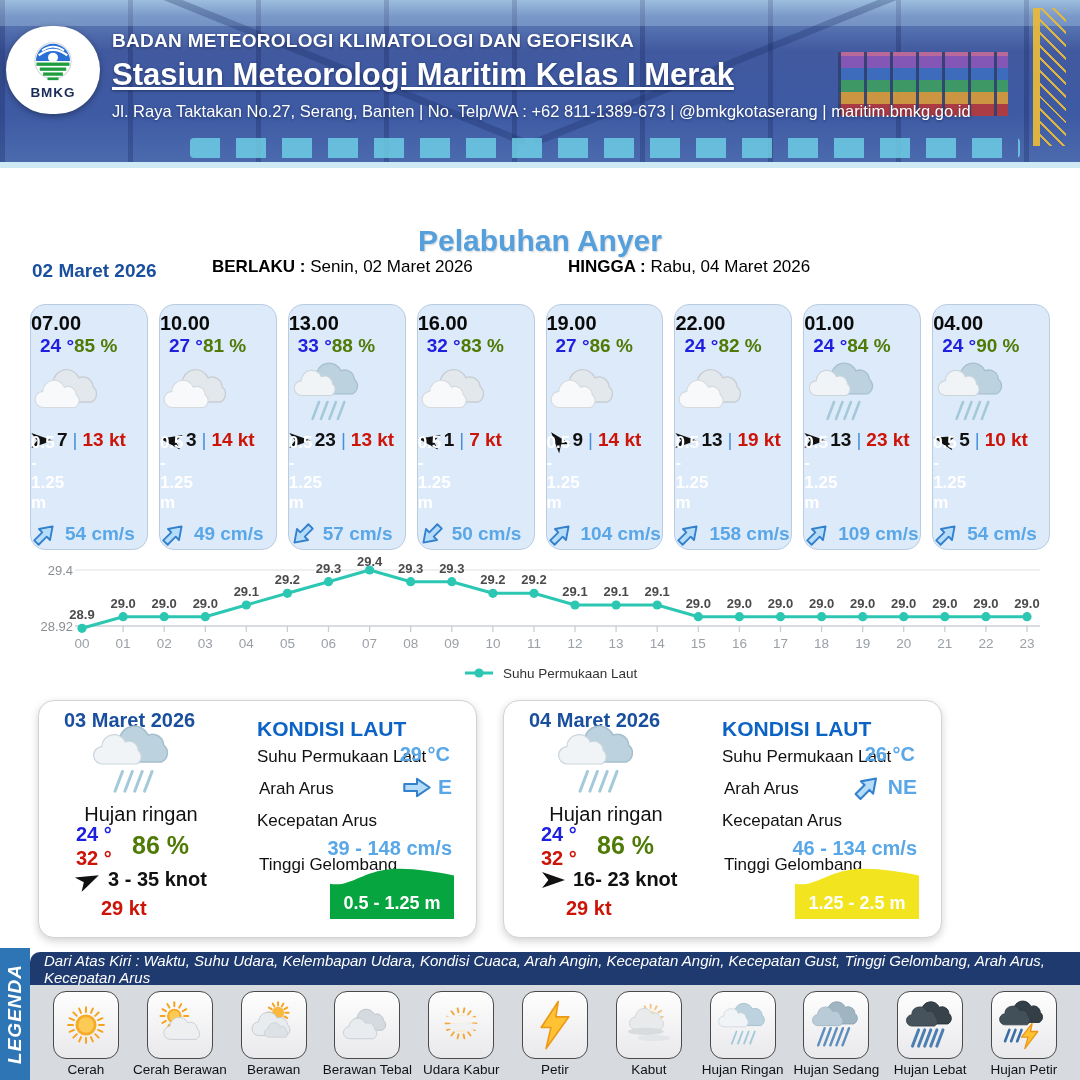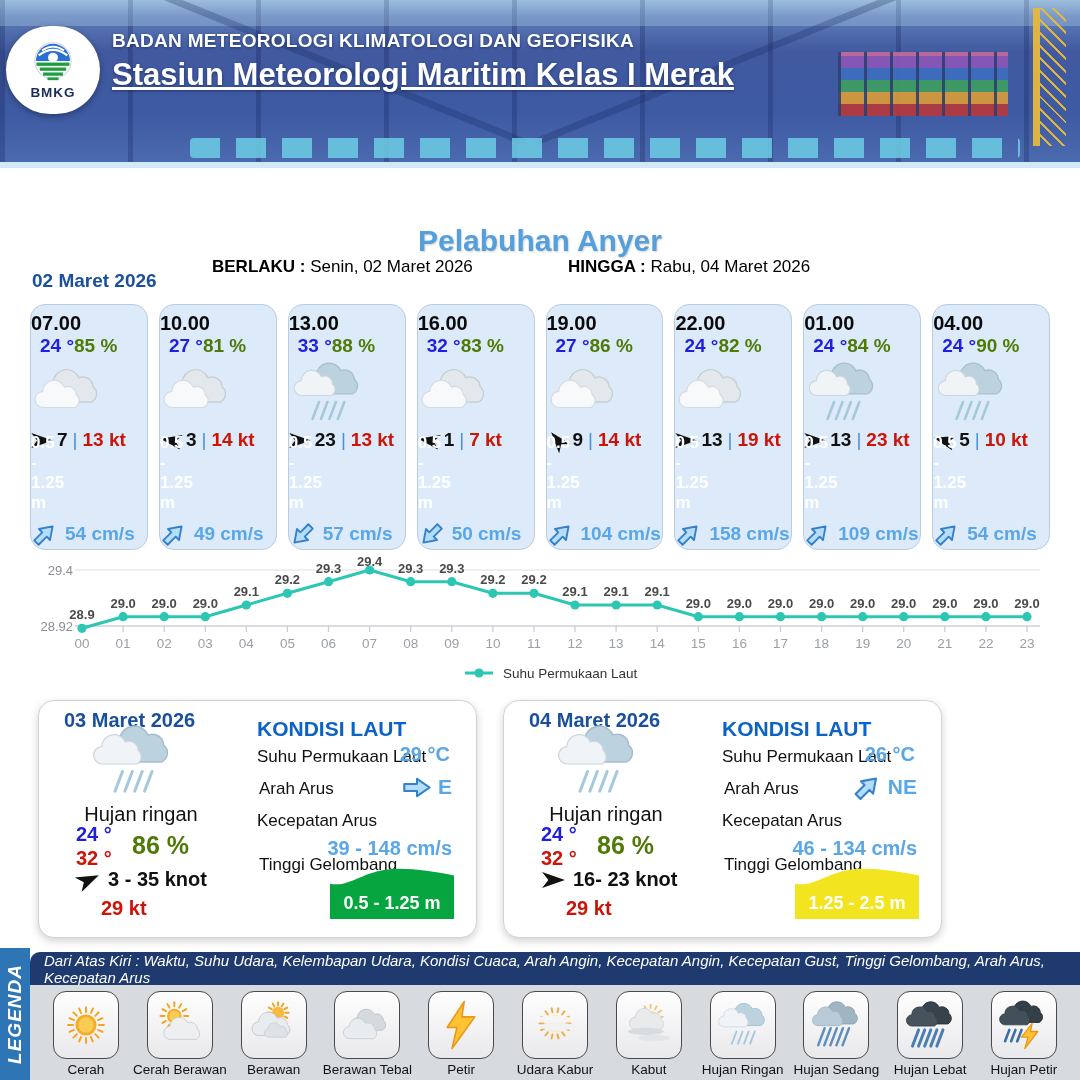--- a/index.html
+++ b/index.html
@@ -35,21 +35,21 @@
   
   .t-main{position:absolute;left:0;top:176px;width:100%;text-align:center;
     font-size:41px;font-weight:700;letter-spacing:1px;color:#2878BE;
     text-shadow:-1px -1px 0 #fff,1px -1px 0 #fff,-1px 1px 0 #fff,2px 2px 3px rgba(0,0,0,.30);}
   .t-sub{position:absolute;left:0;top:224px;width:100%;text-align:center;
     font-size:30px;font-weight:700;color:#55A0DC;text-shadow:1px 1px 2px rgba(0,0,0,.18);}
   .validity{position:absolute;left:0;top:257px;width:100%;height:24px;font-size:17px;color:#000;padding-left:44px;}
   .v-berlaku{position:absolute;left:212px;}
   .v-hingga{position:absolute;left:568px;}
   .v-label{font-weight:700;}
-  .forecast-date{position:absolute;left:32px;top:270px;font-size:19px;font-weight:700;color:#1A4F9D;}
+  .forecast-date{position:absolute;left:32px;top:260px;font-size:19px;font-weight:700;color:#1A4F9D;}
 
   
   .cards-row{position:absolute;left:30px;top:304px;width:1020px;height:246px;display:flex;gap:11px;}
   .card{flex:1;position:relative;background:#DDEAFA;border:1.5px solid #B9CCE0;border-radius:15px;overflow:hidden;
     display:flex;flex-direction:column;align-items:flex-start;}
   .c-time{text-align:center;font-size:20px;font-weight:700;color:#0a0a0a;margin-top:7px;height:24px;}
   .c-th{display:flex;justify-content:space-between;padding:0 9px;height:26px;align-items:center;}
   .c-temp{font-size:19px;font-weight:700;color:#1F1FE0;}
   .c-hum{font-size:19px;font-weight:700;color:#4E7A05;}
   .c-icon{height:72px;display:flex;align-items:center;justify-content:center;}
@@ -132,20 +132,21 @@
         <rect x="5" y="20.5" width="30" height="3" fill="#1E9E3E"></rect>
         <rect x="8" y="25" width="24" height="3" fill="#1E9E3E"></rect>
         <rect x="11" y="29.5" width="18" height="3" fill="#1E9E3E"></rect>
         <rect x="15" y="34" width="10" height="2.5" fill="#1E9E3E"></rect>
       </svg>
       <div class="h-logo-text">BMKG</div>
     </div>
     <div class="h-text">
       <div class="h-org">BADAN METEOROLOGI KLIMATOLOGI DAN GEOFISIKA</div>
       <div class="h-station">Stasiun Meteorologi Maritim Kelas I Merak</div>
+      <div class="h-addr">Jl. Raya Taktakan No.27, Serang, Banten | No. Telp/WA : +62 811-1389-673 | @bmkgkotaserang | maritim.bmkg.go.id</div>
     </div>
   </header>
   <div class="h-strip"></div>
 
   <div class="t-sub">Pelabuhan Anyer</div>
   <div class="validity">
     <span class="v-berlaku">
       <span class="v-label">BERLAKU :</span>
       <span>Senin, 02 Maret 2026</span>
     </span>
@@ -816,29 +817,20 @@
                 <path d="M9,26 a8.5,8.5 0 0 1 -1,-17 a12,12 0 0 1 23,-4.5 a9,9 0 0 1 12.5,8 a8,8 0 0 1 -1.5,13.5 z" fill="#E8ECEF" stroke="#C5CBD2" stroke-width="1.2"></path>
               </g>
             </svg>
           </div>
           <div class="lg-label">Berawan Tebal</div>
         </div>
 
         <div class="lg-item">
           <div class="lg-tile">
             <svg viewBox="0 0 64 64" width="100%" height="100%">
-              <polygon points="36,3 15,35 27,35 21,61 49,22 33,22" fill="#FFC233" stroke="#ED9716" stroke-width="2" stroke-linejoin="round"></polygon>
-            </svg>
-          </div>
-          <div class="lg-label">Petir</div>
-        </div>
-
-        <div class="lg-item">
-          <div class="lg-tile">
-            <svg viewBox="0 0 64 64" width="100%" height="100%">
               <line x1="46.0" y1="30.0" x2="51.0" y2="30.0" stroke="#F2A93B" stroke-width="2.4" stroke-linecap="round"></line>
               <line x1="44.6" y1="36.1" x2="49.1" y2="38.2" stroke="#F2A93B" stroke-width="2.4" stroke-linecap="round"></line>
               <line x1="40.7" y1="40.9" x2="43.8" y2="44.9" stroke="#F2A93B" stroke-width="2.4" stroke-linecap="round"></line>
               <line x1="35.1" y1="43.6" x2="36.2" y2="48.5" stroke="#F2A93B" stroke-width="2.4" stroke-linecap="round"></line>
               <line x1="28.9" y1="43.6" x2="27.8" y2="48.5" stroke="#F2A93B" stroke-width="2.4" stroke-linecap="round"></line>
               <line x1="23.3" y1="40.9" x2="20.2" y2="44.9" stroke="#F2A93B" stroke-width="2.4" stroke-linecap="round"></line>
               <line x1="19.4" y1="36.1" x2="14.9" y2="38.2" stroke="#F2A93B" stroke-width="2.4" stroke-linecap="round"></line>
               <line x1="18.0" y1="30.0" x2="13.0" y2="30.0" stroke="#F2A93B" stroke-width="2.4" stroke-linecap="round"></line>
               <line x1="19.4" y1="23.9" x2="14.9" y2="21.8" stroke="#F2A93B" stroke-width="2.4" stroke-linecap="round"></line>
               <line x1="23.3" y1="19.1" x2="20.2" y2="15.1" stroke="#F2A93B" stroke-width="2.4" stroke-linecap="round"></line>
@@ -850,20 +842,29 @@
               <ellipse cx="29" cy="25" rx="23" ry="4.5" fill="#F5F6F7" opacity="0.95"></ellipse>
               <ellipse cx="36" cy="34" rx="23" ry="4.5" fill="#EFF1F2" opacity="0.95"></ellipse>
             </svg>
           </div>
           <div class="lg-label">Udara Kabur</div>
         </div>
 
         <div class="lg-item">
           <div class="lg-tile">
             <svg viewBox="0 0 64 64" width="100%" height="100%">
+              <polygon points="36,3 15,35 27,35 21,61 49,22 33,22" fill="#FFC233" stroke="#ED9716" stroke-width="2" stroke-linejoin="round"></polygon>
+            </svg>
+          </div>
+          <div class="lg-label">Petir</div>
+        </div>
+
+        <div class="lg-item">
+          <div class="lg-tile">
+            <svg viewBox="0 0 64 64" width="100%" height="100%">
               <line x1="45.0" y1="22.0" x2="49.0" y2="22.0" stroke="#F2C684" stroke-width="2.4" stroke-linecap="round"></line>
               <line x1="43.5" y1="27.5" x2="47.0" y2="29.5" stroke="#F2C684" stroke-width="2.4" stroke-linecap="round"></line>
               <line x1="39.5" y1="31.5" x2="41.5" y2="35.0" stroke="#F2C684" stroke-width="2.4" stroke-linecap="round"></line>
               <line x1="34.0" y1="33.0" x2="34.0" y2="37.0" stroke="#F2C684" stroke-width="2.4" stroke-linecap="round"></line>
               <line x1="28.5" y1="31.5" x2="26.5" y2="35.0" stroke="#F2C684" stroke-width="2.4" stroke-linecap="round"></line>
               <line x1="24.5" y1="27.5" x2="21.0" y2="29.5" stroke="#F2C684" stroke-width="2.4" stroke-linecap="round"></line>
               <line x1="23.0" y1="22.0" x2="19.0" y2="22.0" stroke="#F2C684" stroke-width="2.4" stroke-linecap="round"></line>
               <line x1="24.5" y1="16.5" x2="21.0" y2="14.5" stroke="#F2C684" stroke-width="2.4" stroke-linecap="round"></line>
               <line x1="28.5" y1="12.5" x2="26.5" y2="9.0" stroke="#F2C684" stroke-width="2.4" stroke-linecap="round"></line>
               <line x1="34.0" y1="11.0" x2="34.0" y2="7.0" stroke="#F2C684" stroke-width="2.4" stroke-linecap="round"></line>

